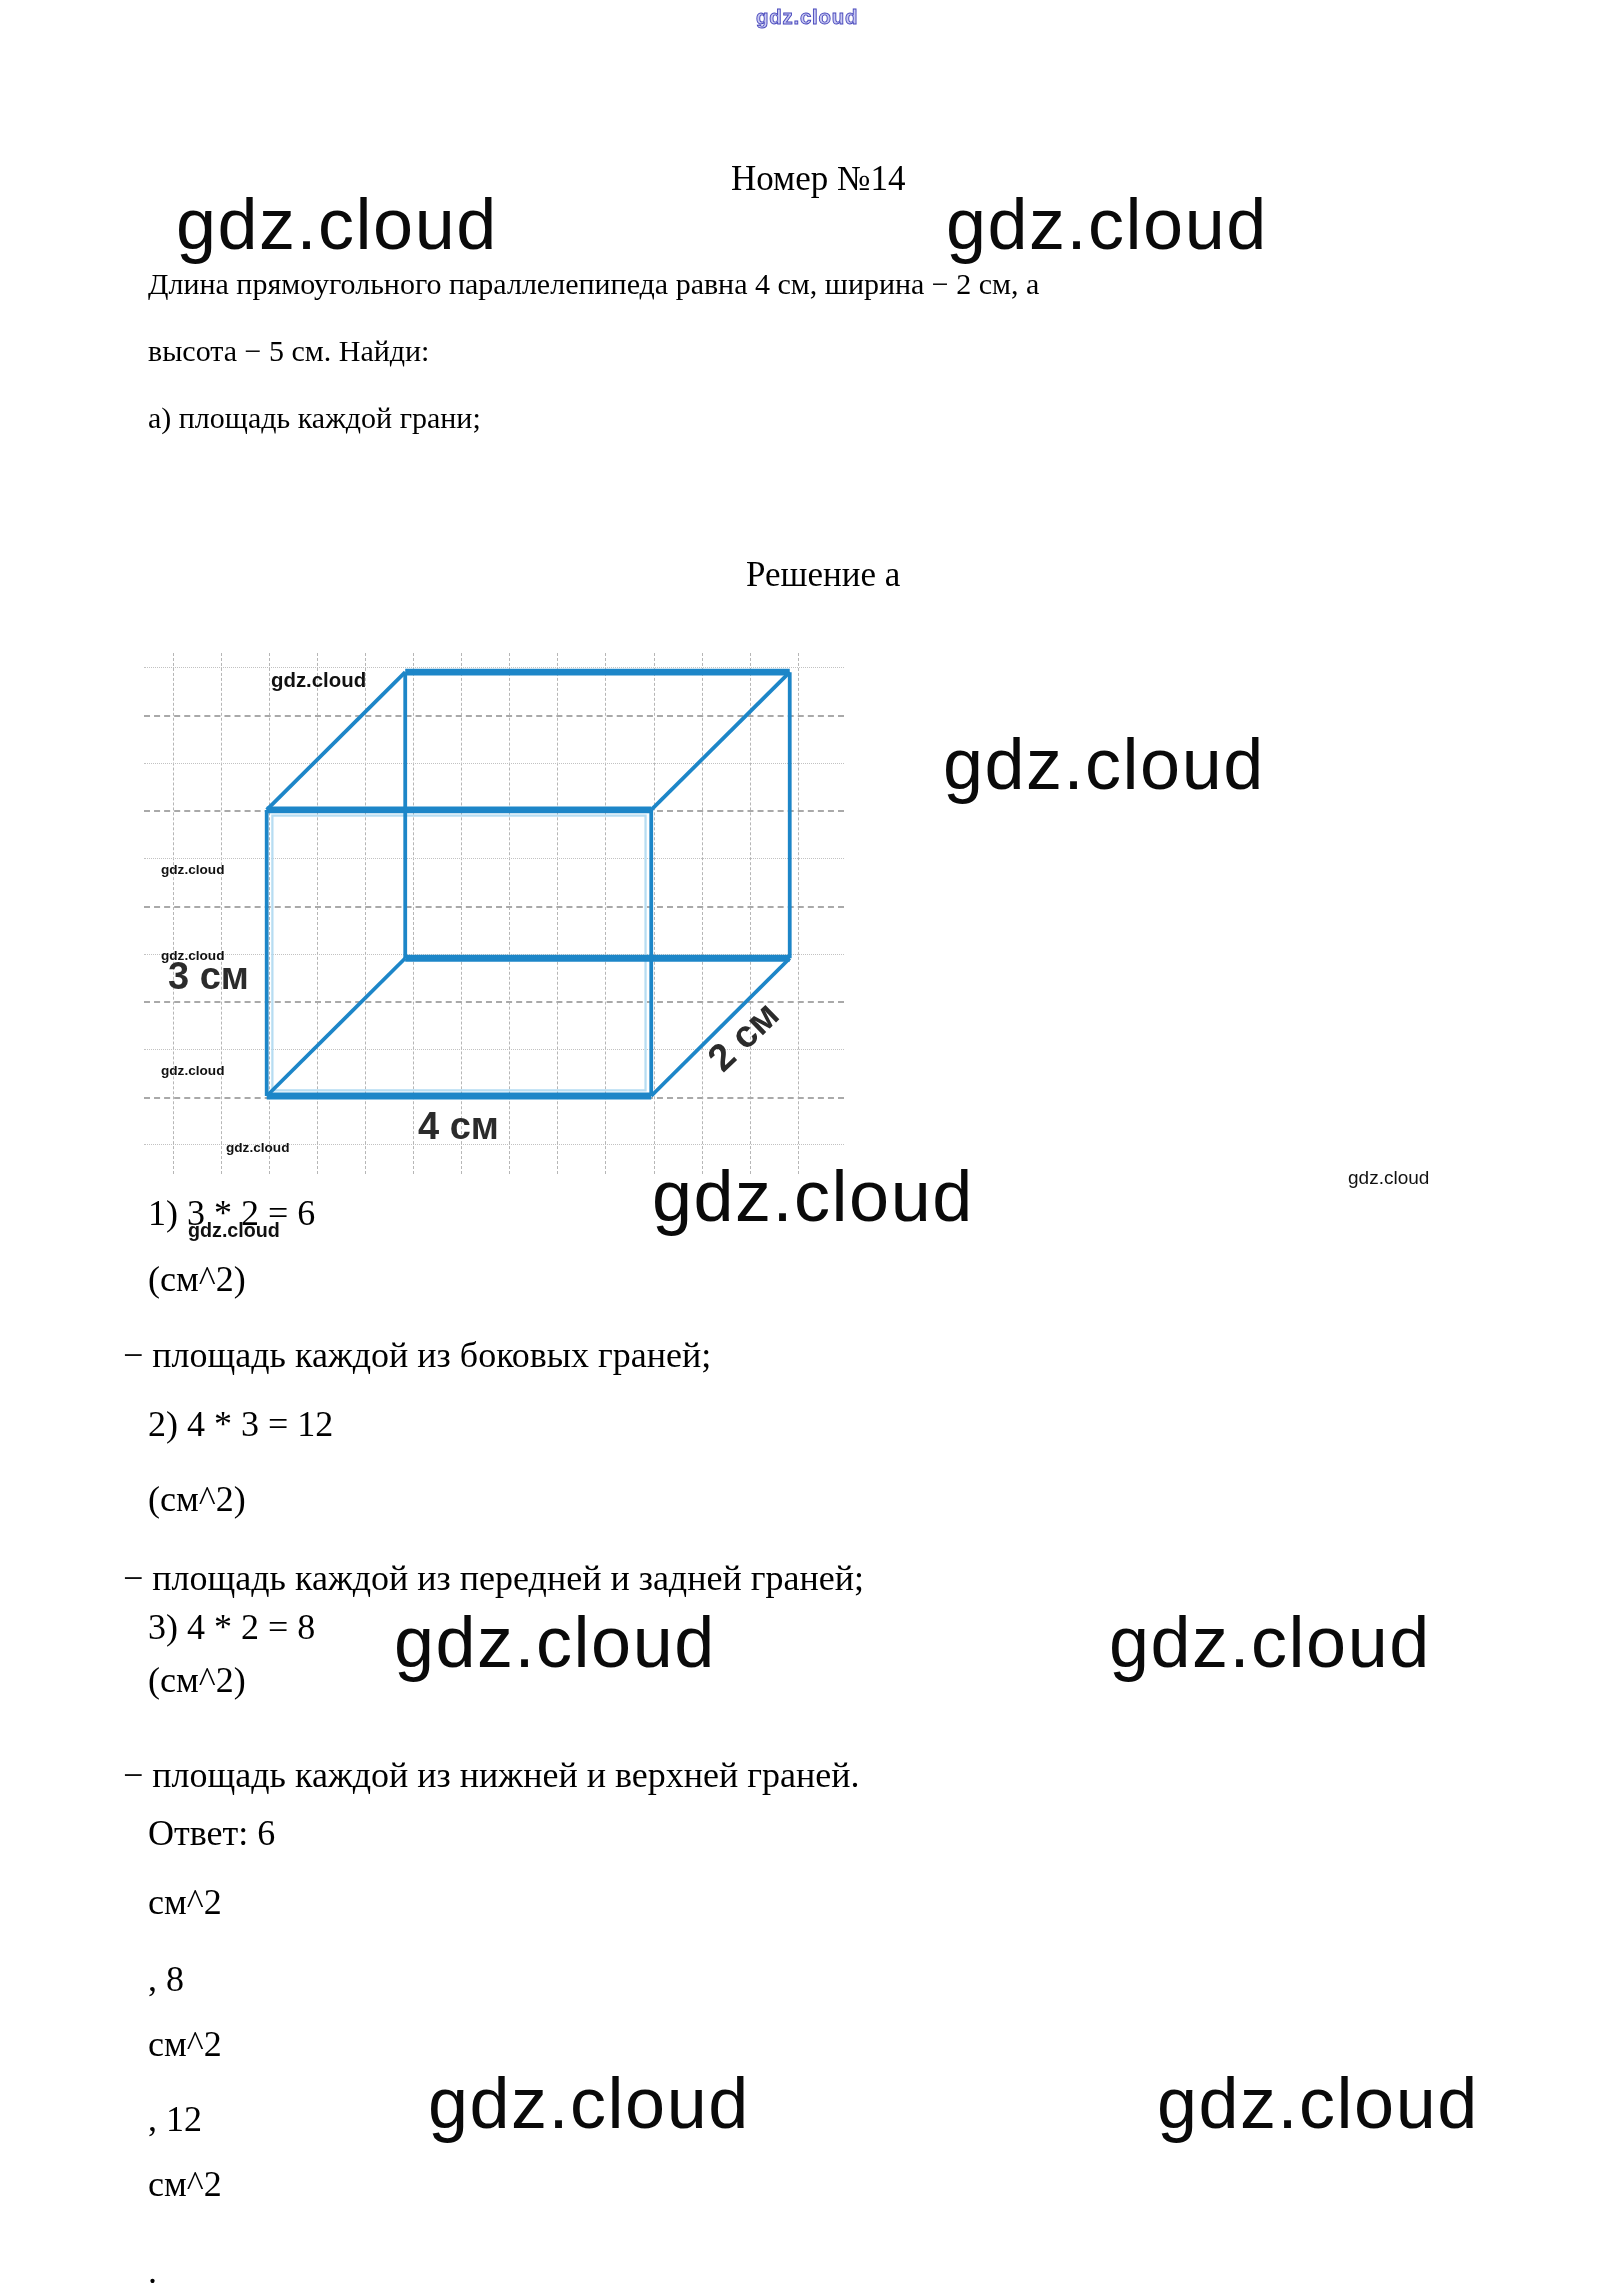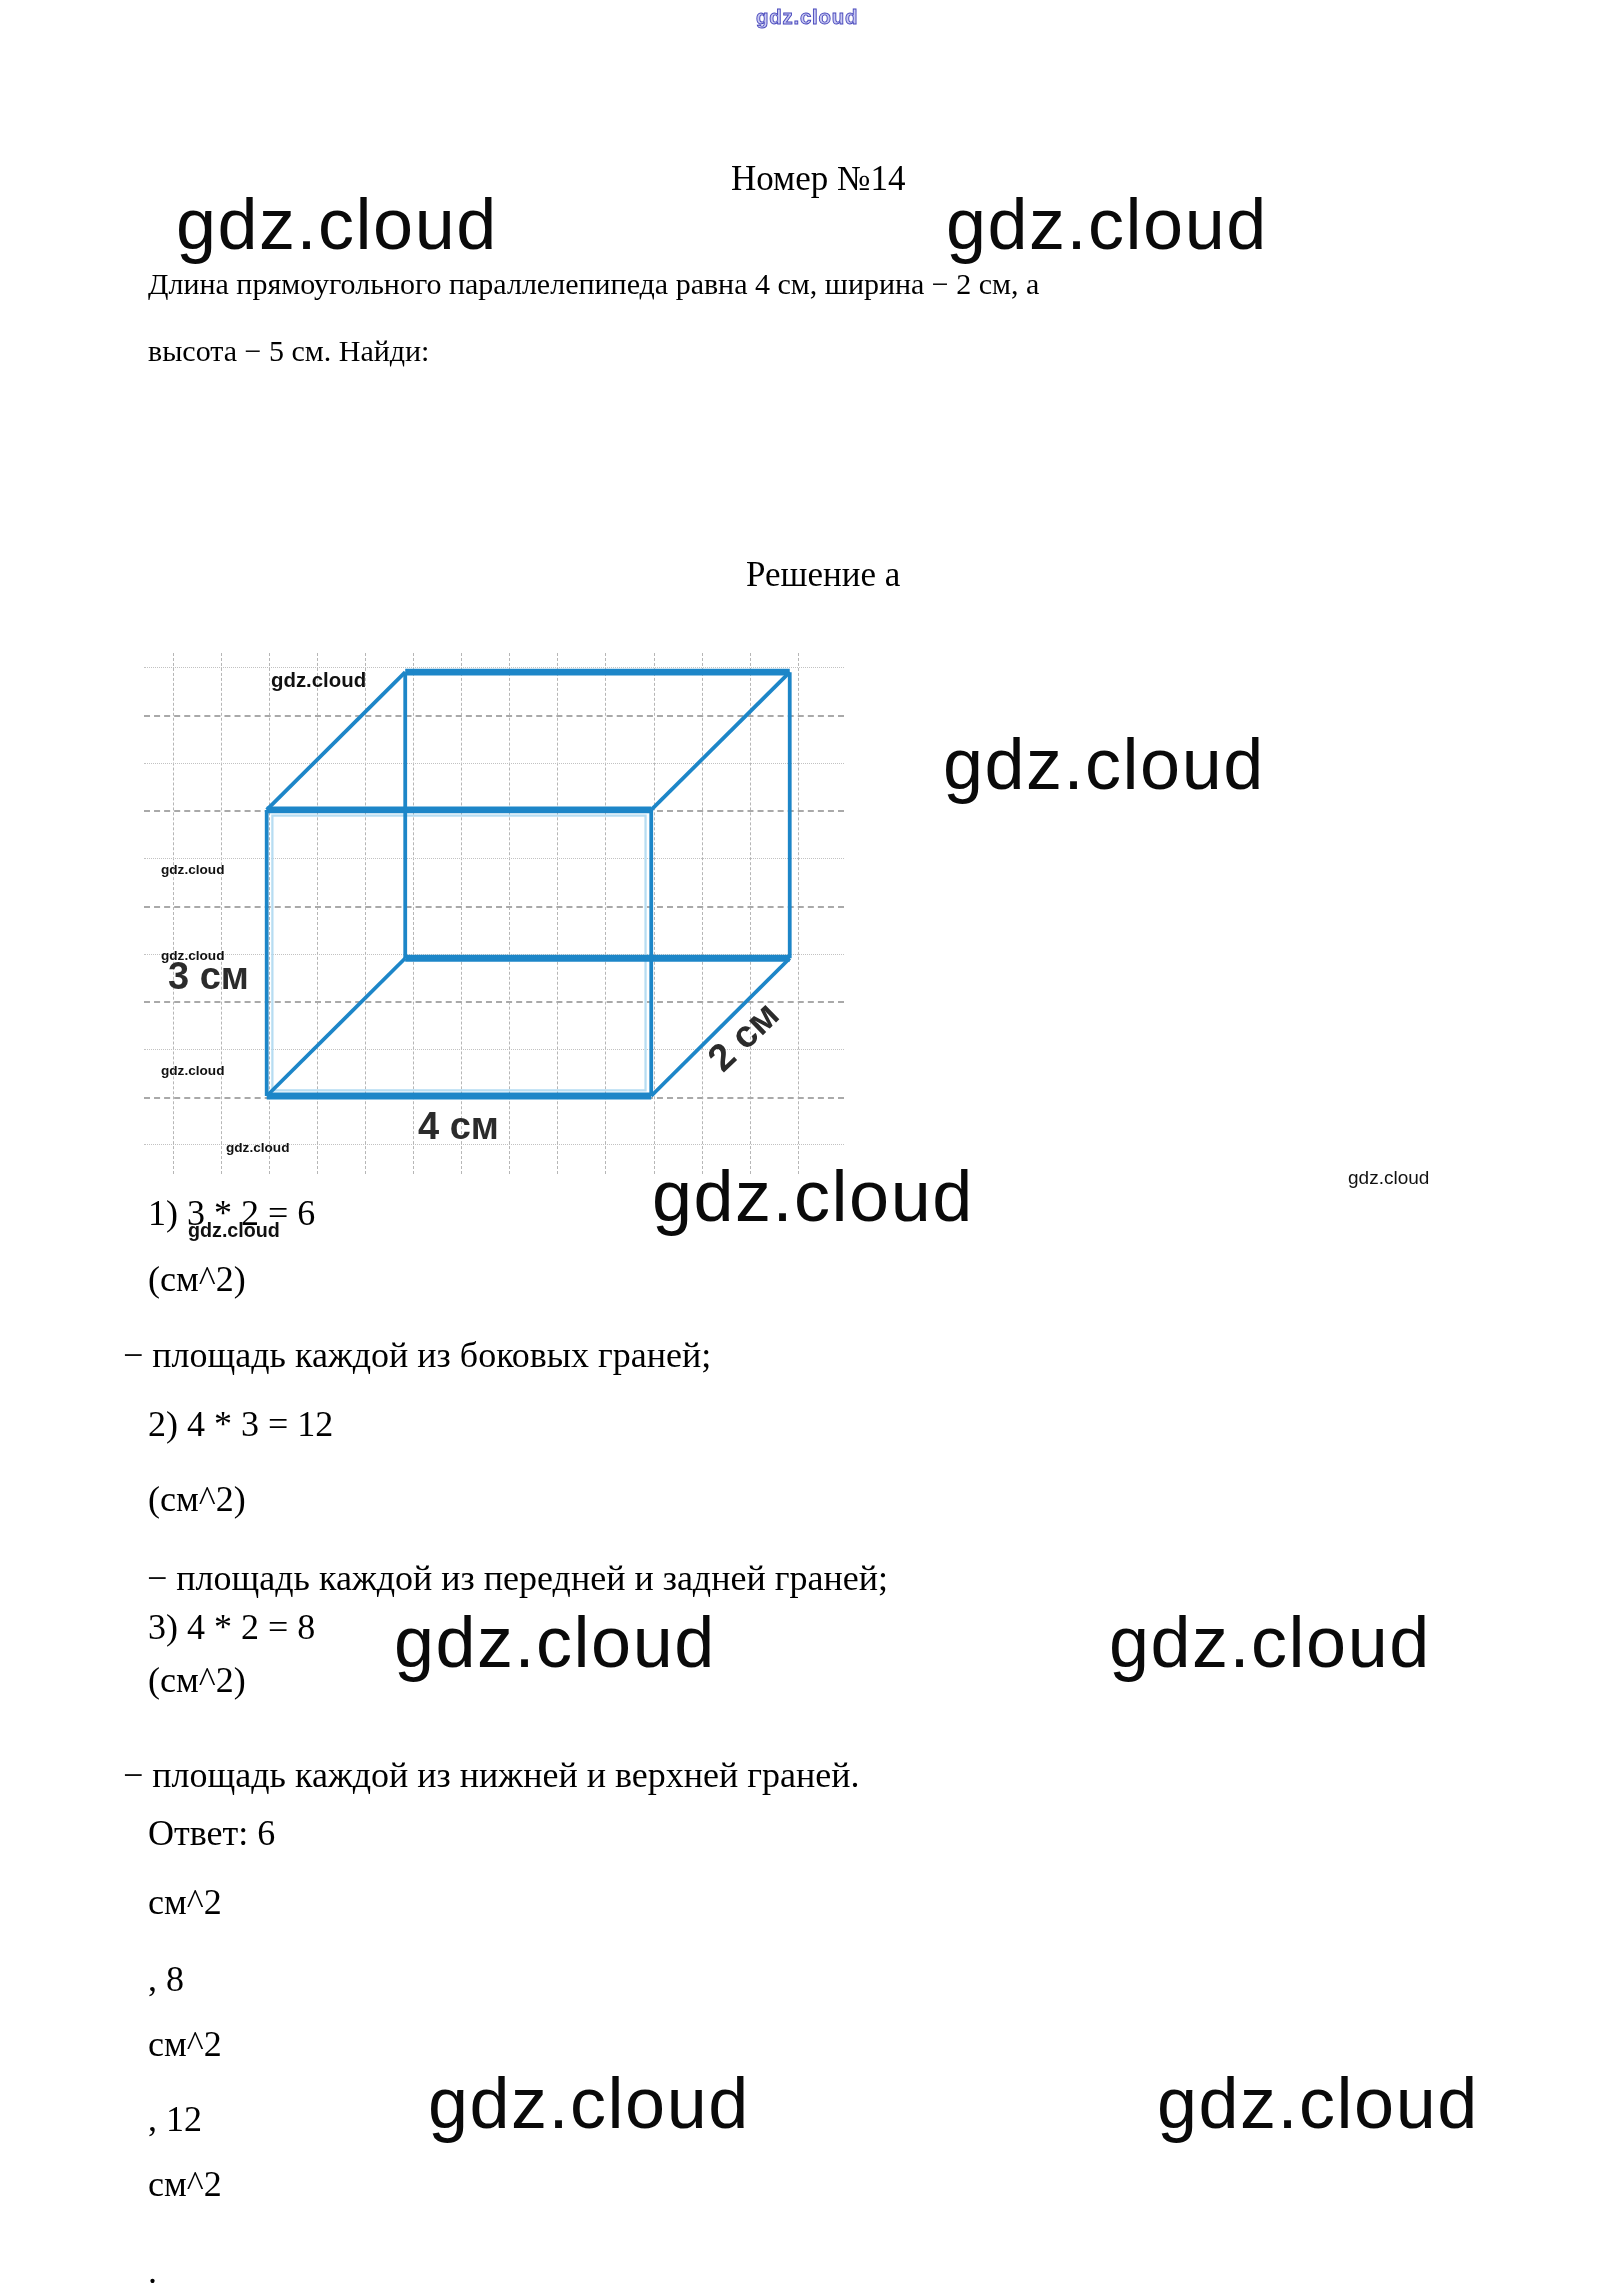--- a/index.html
+++ b/index.html
@@ -40,20 +40,21 @@
 <div class="abs wm wm-outline" style="left:756px;top:6px;">gdz.cloud</div>
 
 <div class="abs doc-title" style="left:731px;top:159px;">Номер №14</div>
 
 <div class="abs wm wm-big" style="left:176px;top:188px;">gdz.cloud</div>
 <div class="abs wm wm-big" style="left:946px;top:188px;">gdz.cloud</div>
 
 <div class="abs problem-block" style="left:148px;top:250px;">
   <div>Длина прямоугольного параллелепипеда равна 4 см, ширина − 2 см, а</div>
   <div>высота − 5 см. Найди:</div>
+  <div>а) площадь каждой грани;</div>
 </div>
 
 <div class="abs solution-heading" style="left:746px;top:555px;">Решение а</div>
 
 <div class="abs grid">
     <div class="gv" style="left: 29px; border-left-color: rgb(182, 182, 182);"></div>
     <div class="gv" style="left: 77px; border-left-color: rgb(182, 182, 182);"></div>
     <div class="gv" style="left: 125px; border-left-color: rgb(182, 182, 182);"></div>
     <div class="gv" style="left: 173px; border-left-color: rgb(182, 182, 182);"></div>
     <div class="gv" style="left: 221px; border-left-color: rgb(182, 182, 182);"></div>
@@ -121,21 +122,21 @@
 <div class="abs wm wm-big" style="left:1109px;top:1606px;">gdz.cloud</div>
 
 <div class="abs wm wm-big" style="left:428px;top:2067px;">gdz.cloud</div>
 <div class="abs wm wm-big" style="left:1157px;top:2067px;">gdz.cloud</div>
 
 <div class="abs sol-line" style="left:148px;top:1193px;text-align:right;">1) 3 * 2 = 6</div>
 <div class="abs sol-line" style="left:148px;top:1259px;">(см^2)</div>
 <div class="abs sol-line" style="left:123px;top:1335px;">− площадь каждой из боковых граней;</div>
 <div class="abs sol-line" style="left:148px;top:1404px;">2) 4 * 3 = 12</div>
 <div class="abs sol-line" style="left:148px;top:1479px;">(см^2)</div>
-<div class="abs sol-line" style="left:123px;top:1558px;margin-left:24px;">− площадь каждой из передней и задней граней;</div>
+<div class="abs sol-line" style="left:123px;top:1558px;">− площадь каждой из передней и задней граней;</div>
 <div class="abs sol-line" style="left:148px;top:1607px;">3) 4 * 2 = 8</div>
 <div class="abs sol-line" style="left:148px;top:1660px;">(см^2)</div>
 <div class="abs sol-line" style="left:123px;top:1755px;">− площадь каждой из нижней и верхней граней.</div>
 <div class="abs sol-line" style="left:148px;top:1813px;text-align:center;">Ответ: 6</div>
 <div class="abs sol-line" style="left:148px;top:1882px;">см^2</div>
 <div class="abs sol-line" style="left:148px;top:1959px;">, 8</div>
 <div class="abs sol-line" style="left:148px;top:2024px;">см^2</div>
 <div class="abs sol-line" style="left:148px;top:2099px;">, 12</div>
 <div class="abs sol-line" style="left:148px;top:2164px;">см^2</div>
 <div class="abs sol-line" style="left:148px;top:2251px;">.</div>

